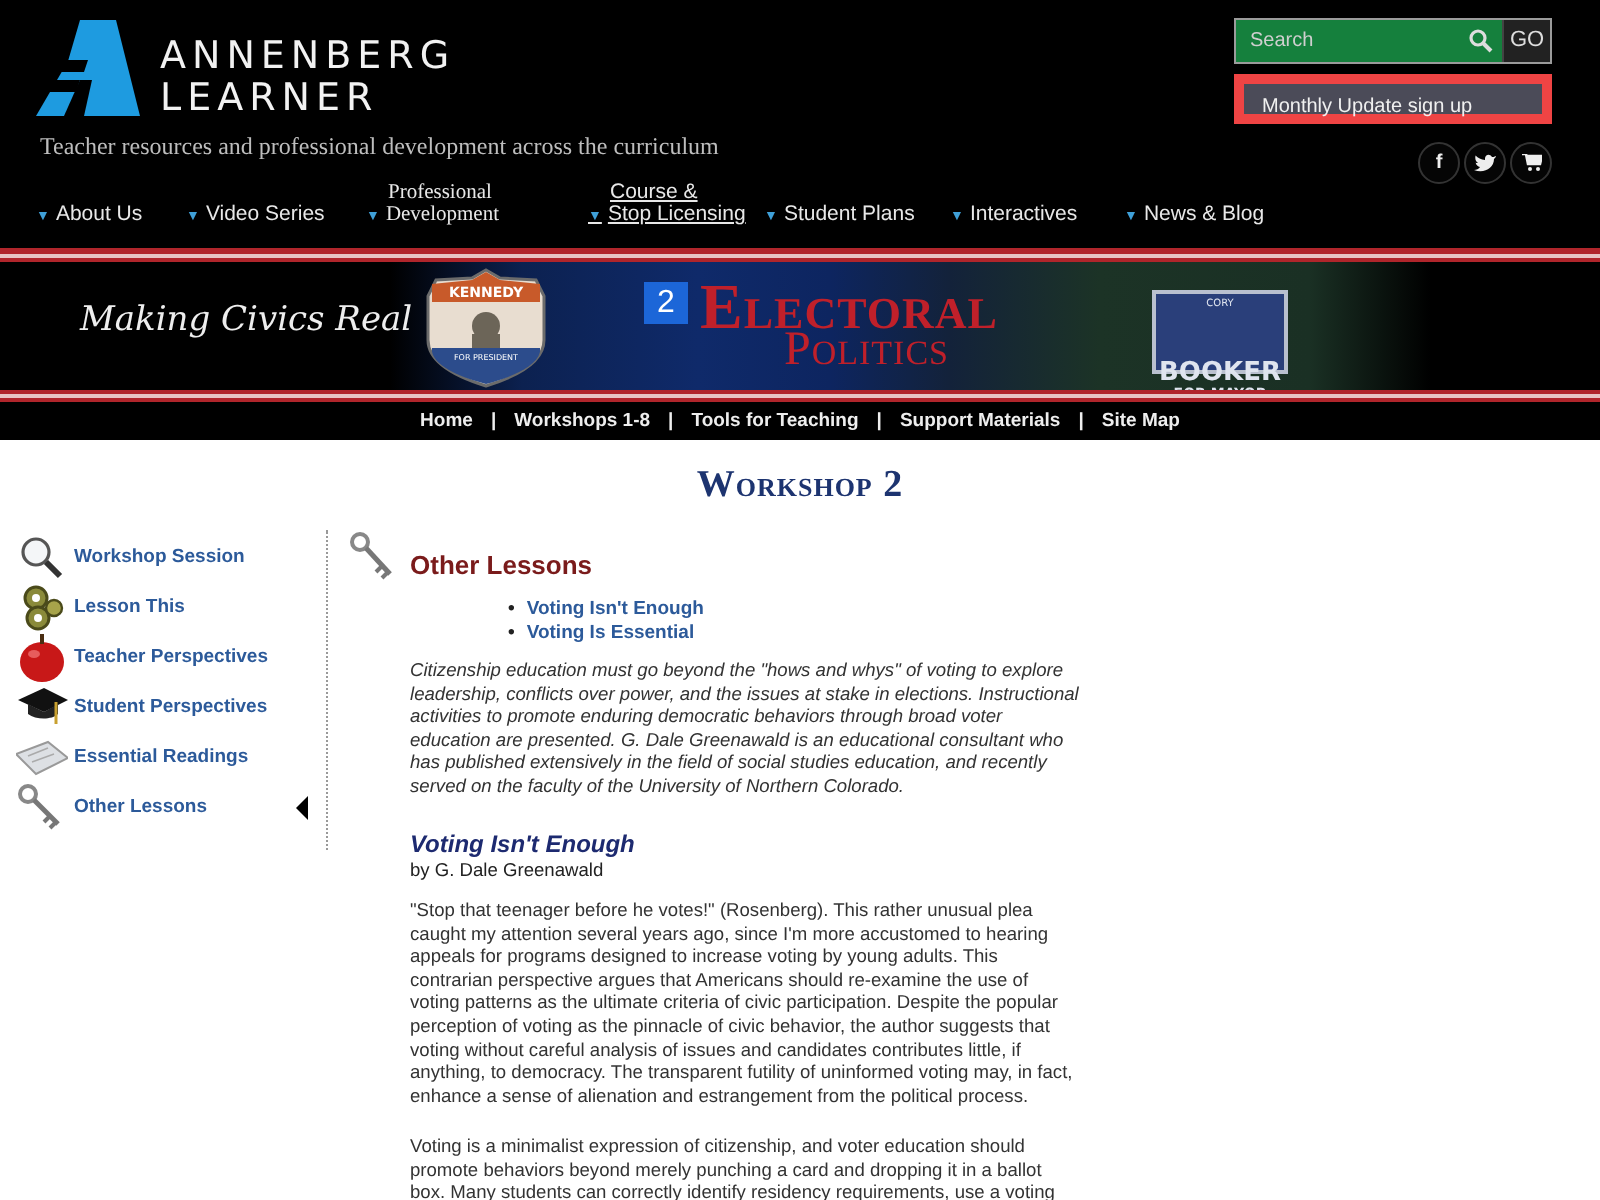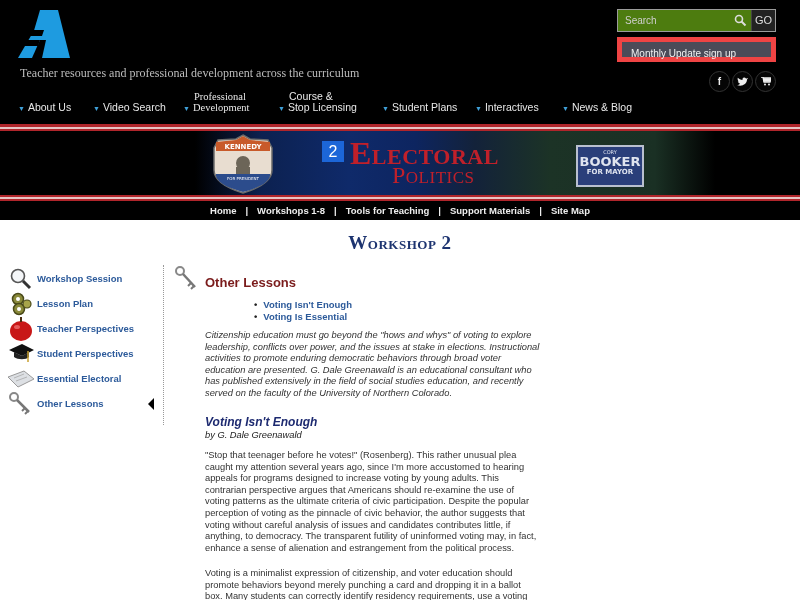--- a/index.html
+++ b/index.html
@@ -4,21 +4,21 @@
 <style>
   * { box-sizing: border-box; margin: 0; padding: 0; }
   html, body { width: 800px; height: 600px; overflow: hidden; background: #fff; }
   body { font-family: "Liberation Sans", sans-serif; position: relative; }
 
   
   .header { position: absolute; left: 0; top: 0; width: 800px; height: 124px; background: #000; }
   .logo { position: absolute; left: 18px; top: 10px; width: 52px; height: 48px; }
   .brand { position: absolute; left: 80px; top: 18px; color: #f2f2f2; font-family: "DejaVu Sans", sans-serif; font-size: 19px; letter-spacing: 3px; line-height: 21px; }
   .tagline { position: absolute; left: 20px; top: 66px; color: #bdbdbd; font-family: "Liberation Serif", serif; font-size: 12px; text-align: center; }
-  .search-box { position: absolute; left: 617px; top: 9px; width: 159px; height: 23px; border: 1px solid #9b9b9b; background: #4d7c0f; }
+  .search-box { position: absolute; left: 617px; top: 9px; width: 159px; height: 23px; border: 1px solid #9b9b9b; background: #15803d; }
   .search-input { position: absolute; left: 0; top: 0; width: 110px; height: 21px; border: none; background: transparent; color: #cfcfcf; font-size: 10px; padding-left: 7px; outline: none; }
   .search-input::placeholder { color: #cfcfcf; }
   .search-icon { position: absolute; left: 116px; top: 4px; width: 14px; height: 14px; color: #ddd; font-size: 12px; }
   .go-btn { position: absolute; right: 0; top: 0; width: 24px; height: 21px; background: #222; color: #ddd; font-size: 11px; text-align: center; line-height: 21px; border-left: 1px solid #444; }
   .monthly-btn { position: absolute; left: 617px; top: 37px; width: 159px; height: 25px; background: #4b4b58; border: 5px solid #ef4444; color: #f0f0f0; font-size: 10px; line-height: 23px; padding-left: 9px; }
   .social { position: absolute; top: 71px; width: 21px; height: 21px; border-radius: 50%; border: 1px solid #333; background: #050505; color: #eee; font-size: 10px; text-align: center; line-height: 19px; font-weight: bold; }
   .nav { position: absolute; left: 0; top: 86px; height: 36px; width: 800px; }
   .nav-item { position: absolute; color: #e8e8e8; font-size: 10.5px; line-height: 11px; }
   .nav-item .caret { color: #3fa0d8; font-size: 7px; margin-right: 3px; }
   .red-line { position: absolute; left: 0; width: 800px; }
@@ -48,34 +48,38 @@
   .divider { position: absolute; left: 163px; top: 265px; width: 0; height: 160px; border-left: 1px dotted #999; }
 
   
   .key-icon { position: absolute; left: 175px; top: 266px; width: 24px; height: 26px; }
   .other-title { position: absolute; left: 205px; top: 275px; color: #7a1b1b; font-size: 13px; font-weight: bold; }
   .lesson-list { position: absolute; left: 254px; top: 299px; list-style: none; }
   .lesson-list li { color: #2c5a9a; font-size: 9.5px; font-weight: bold; line-height: 12px; }
   .lesson-list li::before { content: "•"; color: #222; margin-right: 6px; }
   .intro { position: absolute; left: 205px; top: 330px; width: 335px; color: #333; font-size: 9.3px; font-style: italic; line-height: 11.6px; }
   .article-title { position: absolute; left: 205px; top: 415px; color: #1d2a70; font-size: 12px; font-weight: bold; font-style: italic; }
-  .byline { position: absolute; left: 205px; top: 430px; color: #222; font-size: 9.3px; font-style: italic; }
+  .byline { position: absolute; left: 205px; top: 430px; color: #222; font-size: 9.3px; }
   .para { position: absolute; left: 205px; width: 335px; color: #333; font-size: 9.3px; line-height: 11.6px; }
 </style>
 </head>
 <body>
 
 <div class="header">
   <svg class="logo" viewBox="0 0 52 48">
     <polygon points="22,0 40,0 52,48 8,48" fill="#1e9be0"></polygon>
     <polygon points="0,48 14,24 20,24 12,48" fill="#1e9be0"></polygon>
     <polygon points="14,48 22,30 28,30 24,48" fill="#000"></polygon>
     <polygon points="8,20 26,20 24,26 6,26" fill="#000"></polygon>
     <polygon points="4,30 22,30 20,36 2,36" fill="#000"></polygon>
   </svg>
+  <div class="brand">
+    <div>ANNENBERG</div>
+    <div>LEARNER</div>
+  </div>
   <div class="tagline">Teacher resources and professional development across the curriculum</div>
 
   <div class="search-box">
     <input class="search-input" placeholder="Search" style="">
     <span class="search-icon">
       <svg width="13" height="13" viewBox="0 0 13 13">
           <circle cx="5" cy="5" r="3.5" stroke="#ddd" stroke-width="1.6" fill="none"></circle>
           <line x1="7.5" y1="7.5" x2="11.5" y2="11.5" stroke="#ddd" stroke-width="2"></line>
         </svg>
     </span>
@@ -93,57 +97,58 @@
     <svg width="10" height="9" viewBox="0 0 10 9" style="margin-top:5px">
         <path d="M0 0 H2 L3 5 H9 L10 1 H2.5" fill="none" stroke="#eee" stroke-width="1.3"></path>
         <rect x="2.5" y="1.2" width="7" height="3.5" fill="#eee"></rect>
         <circle cx="4" cy="7.5" r="1" fill="#eee"></circle>
         <circle cx="8" cy="7.5" r="1" fill="#eee"></circle>
       </svg>
   </div>
 
   <div class="nav">
     <div class="nav-item" style="left:18px; top:16px;"><span class="caret">▼</span><span>About Us</span></div>
-    <div class="nav-item" style="left:93px; top:16px;"><span class="caret">▼</span><span>Video Search</span></div>
+    <div class="nav-item" style="left:93px; top:16px;"><span class="caret">▼</span><span>Video Series</span></div>
     <div class="nav-item" style="left:183px; top:5px;font-family:Liberation Serif, serif;">
       <div style="padding-left:11px">Professional</div>
       <div><span class="caret">▼</span><span>Development</span></div>
     </div>
-    <div class="nav-item" style="left:278px; top:5px;">
+    <div class="nav-item" style="left:294px; top:5px;text-decoration:underline;">
       <div style="padding-left:11px">Course &amp;</div>
       <div><span class="caret">▼</span><span>Stop Licensing</span></div>
     </div>
     <div class="nav-item" style="left:382px; top:16px;"><span class="caret">▼</span><span>Student Plans</span></div>
     <div class="nav-item" style="left:475px; top:16px;"><span class="caret">▼</span><span>Interactives</span></div>
     <div class="nav-item" style="left:562px; top:16px;"><span class="caret">▼</span><span>News &amp; Blog</span></div>
   </div>
 </div>
 
 <div class="red-line" style="top:124px; height:3px; background:#b0252b;"></div>
 <div class="red-line" style="top:127px; height:2px; background:#e7c4c4;"></div>
 <div class="red-line" style="top:129px; height:2px; background:#b0252b;"></div>
 
 <div class="banner">
   <div class="banner-blue"></div>
   <div class="banner-green"></div>
+  <div class="civics">Making Civics Real</div>
   <svg class="badge" viewBox="0 0 62 60">
     <path d="M31 1 L38 5 L56 6 L60 14 L60 36 C60 48 44 55 31 59 C18 55 2 48 2 36 L2 14 L6 6 L24 5 Z" fill="#e8ddd0" stroke="#6b6b6b" stroke-width="1.5"></path>
     <path d="M4 8 L24 6 L31 2 L38 6 L58 8 L58 17 L4 17 Z" fill="#c85a2a"></path>
     <text x="31" y="14.5" font-size="7" fill="#fff" text-anchor="middle" font-family="DejaVu Sans, sans-serif" font-weight="bold">KENNEDY</text>
     <circle cx="31" cy="29" r="7" fill="#6c6558"></circle>
     <rect x="24" y="33" width="14" height="7" fill="#6c6558"></rect>
     <path d="M4 40 L58 40 L58 42 C56 50 42 55 31 58 C20 55 6 50 4 42 Z" fill="#2c4c8c"></path>
     <text x="31" y="46" font-size="4" fill="#fff" text-anchor="middle" font-family="DejaVu Sans, sans-serif">FOR PRESIDENT</text>
   </svg>
   <div class="ws-num">2</div>
   <div class="electoral">Electoral</div>
   <div class="politics">Politics</div>
   <div class="booker">
     <div style="font-size:5px; margin-top:2px;">CORY</div>
-    <div style="font-size:13px; font-weight:bold; line-height:13px;">BOOKER</div>
+    <div style="font-size:13px; font-weight:bold; line-height:13px;margin-top:25px;">BOOKER</div>
     <div style="font-size:7px; font-weight:bold;">FOR MAYOR</div>
   </div>
 </div>
 
 <div class="red-line" style="top:195px; height:2px; background:#b0252b;"></div>
 <div class="red-line" style="top:197px; height:2px; background:#e7c4c4;"></div>
 <div class="red-line" style="top:199px; height:2px; background:#b0252b;"></div>
 
 <div class="subnav">
   <span>Home</span><span class="sep">|</span><span>Workshops 1-8</span><span class="sep">|</span><span>Tools for Teaching</span><span class="sep">|</span><span>Support Materials</span><span class="sep">|</span><span>Site Map</span>
@@ -159,21 +164,21 @@
   <span class="side-label">Workshop Session</span>
 </div>
 <div class="side-item" style="top:292px;">
   <svg class="side-icon" viewBox="0 0 26 24">
       <circle cx="10" cy="7" r="5.5" fill="#8a8a3a" stroke="#4a4a1a" stroke-width="1.5"></circle>
       <circle cx="10" cy="7" r="2" fill="#fff"></circle>
       <circle cx="11" cy="17" r="5.5" fill="#8a8a3a" stroke="#4a4a1a" stroke-width="1.5"></circle>
       <circle cx="11" cy="17" r="2" fill="#fff"></circle>
       <circle cx="19" cy="12" r="4" fill="#a7a44a" stroke="#4a4a1a" stroke-width="1.2"></circle>
     </svg>
-  <span class="side-label">Lesson Plan</span>
+  <span class="side-label">Lesson This</span>
 </div>
 <div class="side-item" style="top:317px;">
   <svg class="side-icon" viewBox="0 0 26 24">
       <ellipse cx="13" cy="14" rx="11" ry="10" fill="#c81818"></ellipse>
       <ellipse cx="9" cy="10" rx="3" ry="2" fill="#f27a7a" opacity="0.7"></ellipse>
       <rect x="12" y="0" width="2" height="5" fill="#4a2e12"></rect>
     </svg>
   <span class="side-label">Teacher Perspectives</span>
 </div>
 <div class="side-item" style="top:342px;">
@@ -183,21 +188,21 @@
       <line x1="20" y1="9" x2="20" y2="20" stroke="#c8a030" stroke-width="1.5"></line>
     </svg>
   <span class="side-label">Student Perspectives</span>
 </div>
 <div class="side-item" style="top:367px;">
   <svg class="side-icon" viewBox="0 0 26 24">
       <polygon points="0,10 16,4 26,12 10,20" fill="#dde0e4" stroke="#999" stroke-width="1"></polygon>
       <line x1="6" y1="11" x2="16" y2="7" stroke="#aaa" stroke-width="0.8"></line>
       <line x1="8" y1="14" x2="19" y2="10" stroke="#aaa" stroke-width="0.8"></line>
     </svg>
-  <span class="side-label">Essential Electoral</span>
+  <span class="side-label">Essential Readings</span>
 </div>
 <div class="side-item" style="top:392px;">
   <svg class="side-icon" viewBox="0 0 26 24">
       <circle cx="6" cy="5" r="4" fill="none" stroke="#888" stroke-width="2"></circle>
       <line x1="9" y1="8" x2="21" y2="20" stroke="#777" stroke-width="2.5"></line>
       <line x1="17" y1="16" x2="14" y2="19" stroke="#777" stroke-width="2"></line>
       <line x1="20" y1="19" x2="17" y2="22" stroke="#777" stroke-width="2"></line>
     </svg>
   <span class="side-label">Other Lessons</span>
 </div>

